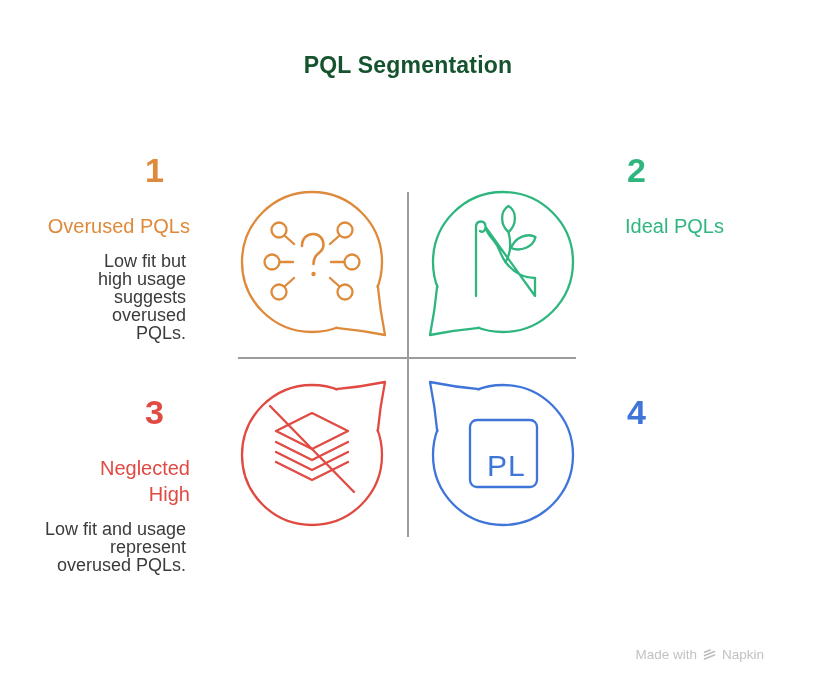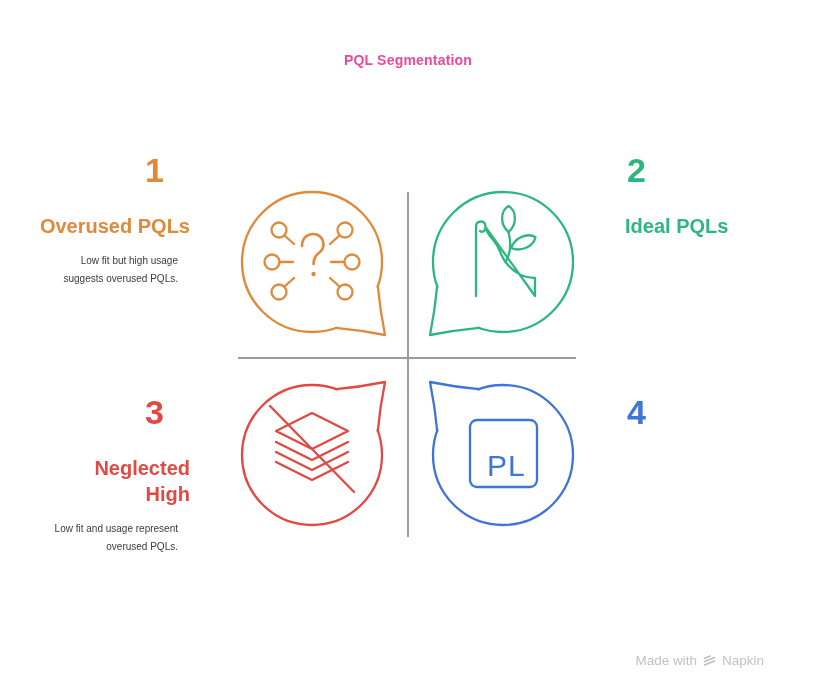--- a/index.html
+++ b/index.html
@@ -2,31 +2,31 @@
 <html><head>
 <meta charset="utf-8">
 <style>
   html,body{margin:0;padding:0;}
   body{
     width:816px;height:684px;position:relative;background:#ffffff;
     font-family:"Liberation Sans", sans-serif;overflow:hidden;
   }
   .title{
     position:absolute;left:0;top:52px;width:100%;text-align:center;
-    font-size:14px;font-weight:700;color:#ec4899;letter-spacing:.2px;
+    font-size:23px;font-weight:700;color:#14532d;letter-spacing:.2px;
   }
   
   .qblock{position:absolute;width:152px;}
   .qblock.left{text-align:right;}
   .qblock.right{text-align:left;}
   .qnum{font-size:34px;line-height:36px;font-weight:700;margin:0 0 25px 0;}
   .qblock.left .qnum{margin-right:26px;}
   .qblock.right .qnum{margin-left:2px;}
-  .qhead{font-size:20px;line-height:26px;font-weight:700;margin:8px 0 13px 0;}
-  .qdesc{font-size:10px;line-height:18px;color:#3b3b3b;margin:12px;}
+  .qhead{font-size:20px;line-height:26px;font-weight:400;margin:8px 0 13px 0;}
+  .qdesc{font-size:18px;line-height:18px;color:#3b3b3b;margin:4px;}
   .qblock.left .qdesc,.qblock.left .qhead{margin-left:auto;}
   .q1{left:38px;top:152px;}
   .q2{left:625px;top:152px;}
   .q3{left:38px;top:394px;}
   .q4{left:625px;top:394px;}
   .q1 .qnum,.q1 .qhead{color:#de8a3a;}
   .q2 .qnum,.q2 .qhead{color:#2fb67f;}
   .q3 .qnum,.q3 .qhead{color:#e04a42;}
   .q4 .qnum,.q4 .qhead{color:#3f74d9;}
   .q1 .qdesc{max-width:118px;}
@@ -47,21 +47,21 @@
   .stroke{fill:none;stroke-linecap:round;stroke-linejoin:round;}
   .tail{stroke-linecap:round;stroke-linejoin:round;}
   .orange{stroke:#de8a3a;}
   .green{stroke:#2fb67f;}
   .red{stroke:#e04a42;}
   .blue{stroke:#3f74d9;}
   .pl-text{fill:#3f74d9;font-family:"Liberation Sans",sans-serif;font-size:30px;letter-spacing:1px;}
   
   .watermark{
     position:absolute;right:52px;top:647px;display:flex;align-items:center;gap:5px;
-    font-size:13.5px;color:#c2c2c2;margin-top:6px;
+    font-size:13.5px;color:#c2c2c2;
   }
 </style>
 </head>
 <body>
 
 <div class="title">PQL Segmentation</div>
 
 <div class="axis-v"></div>
 <div class="axis-h"></div>
 

